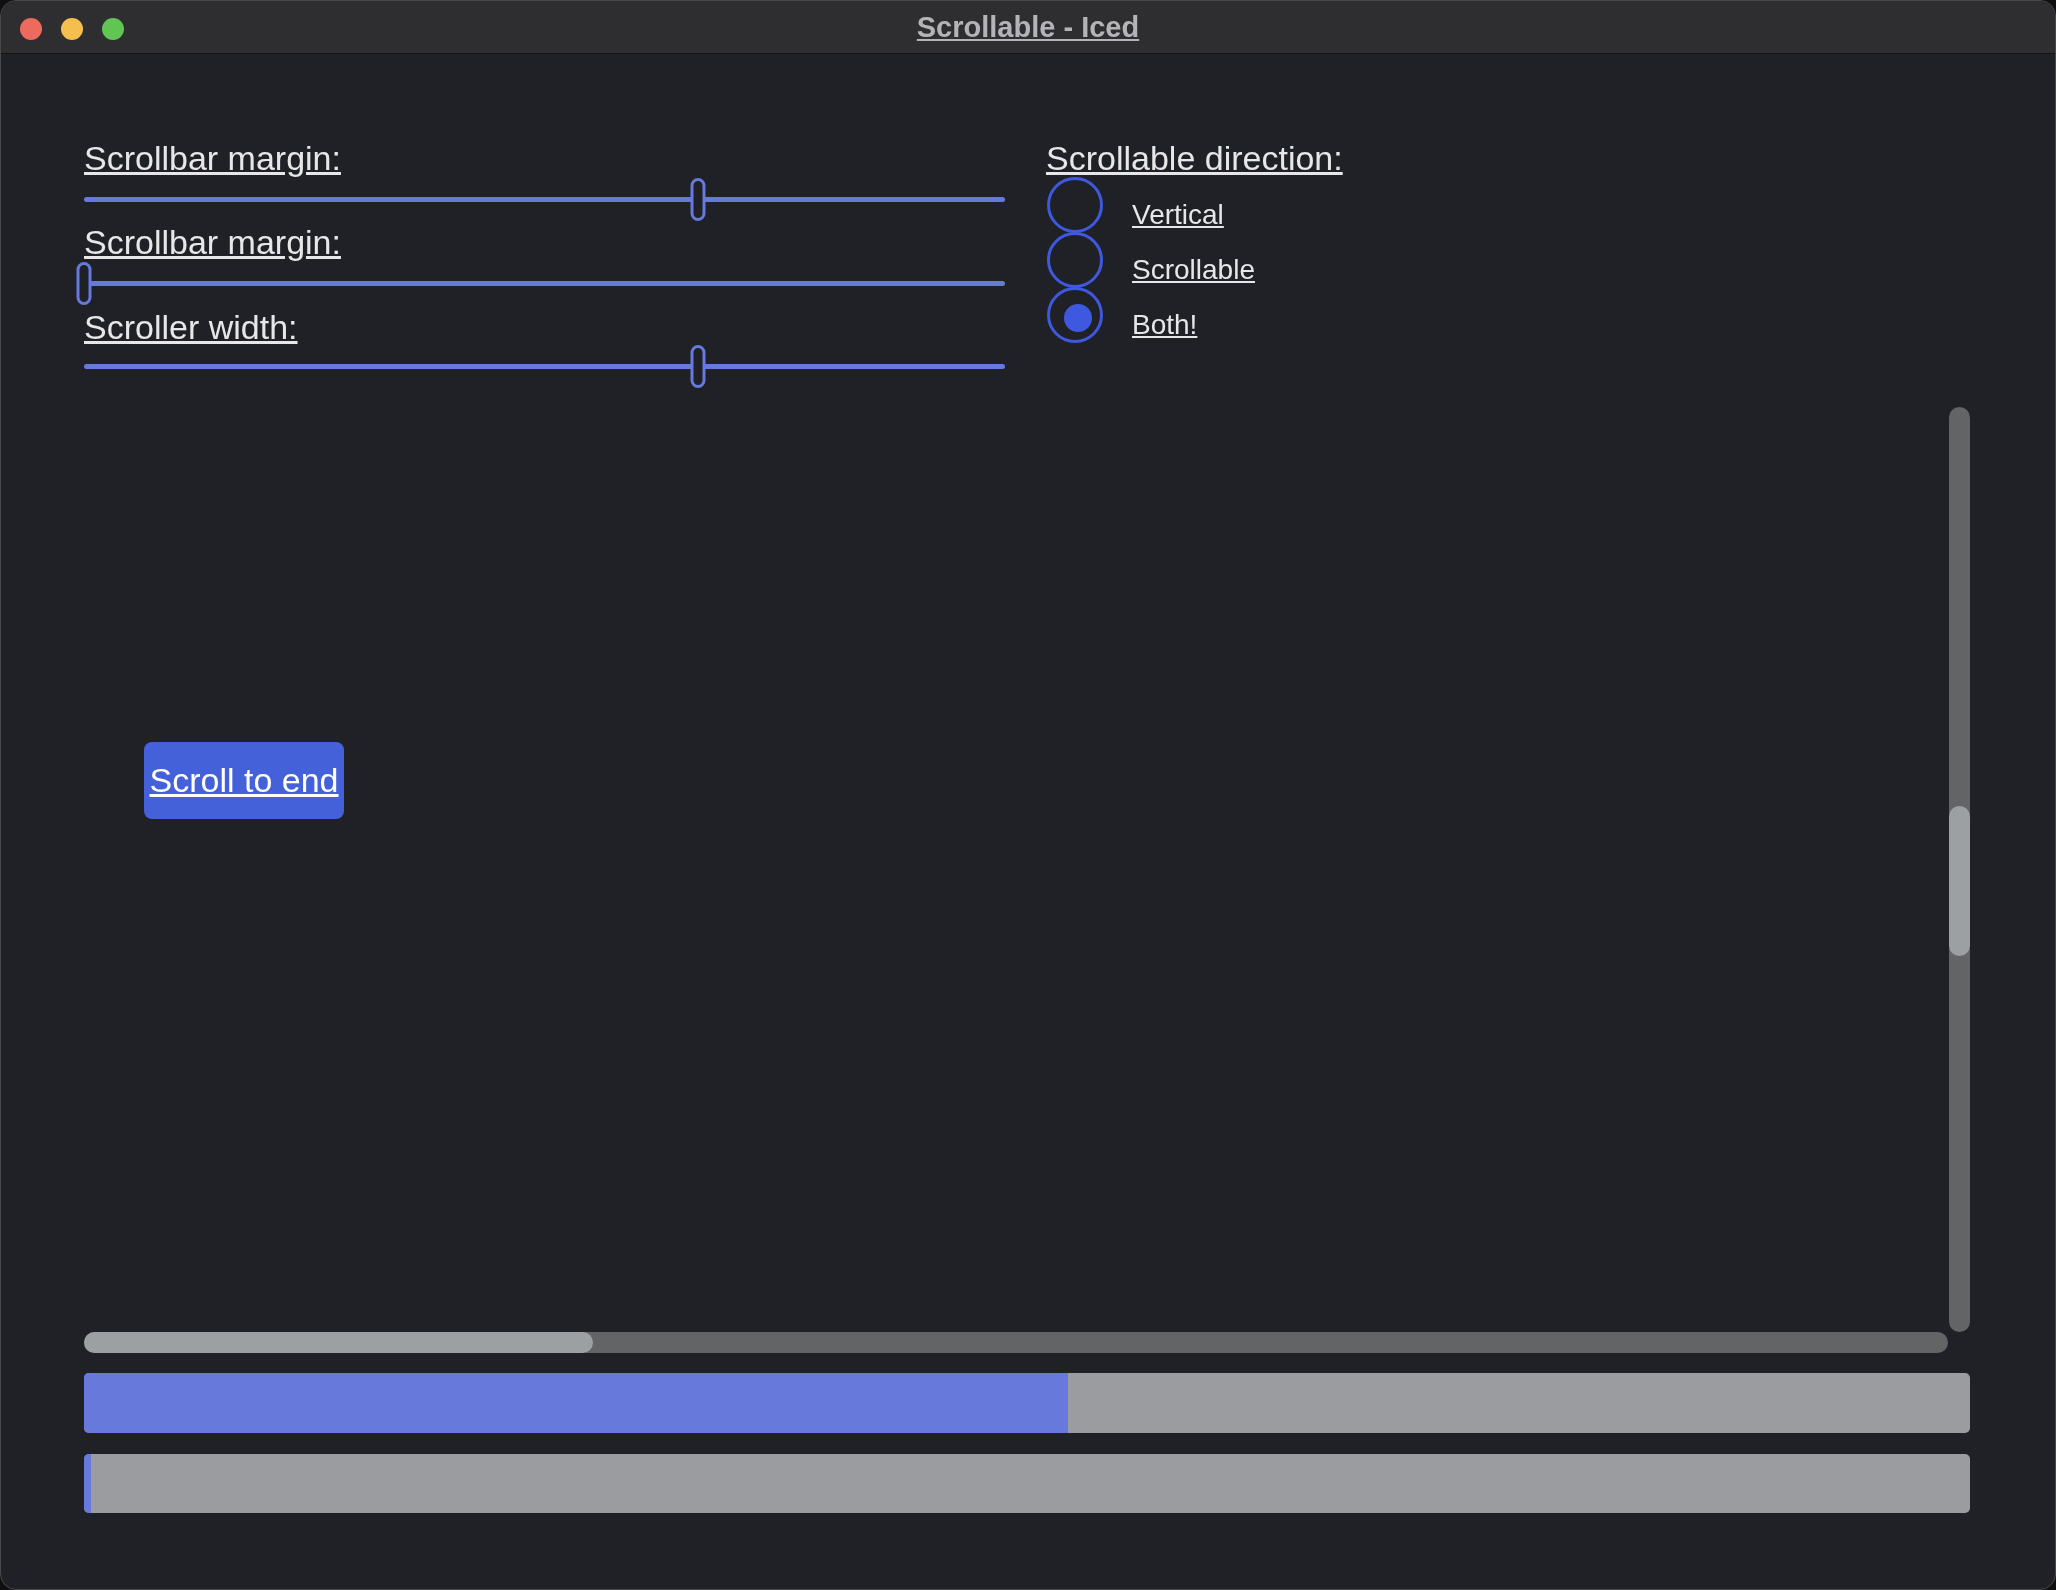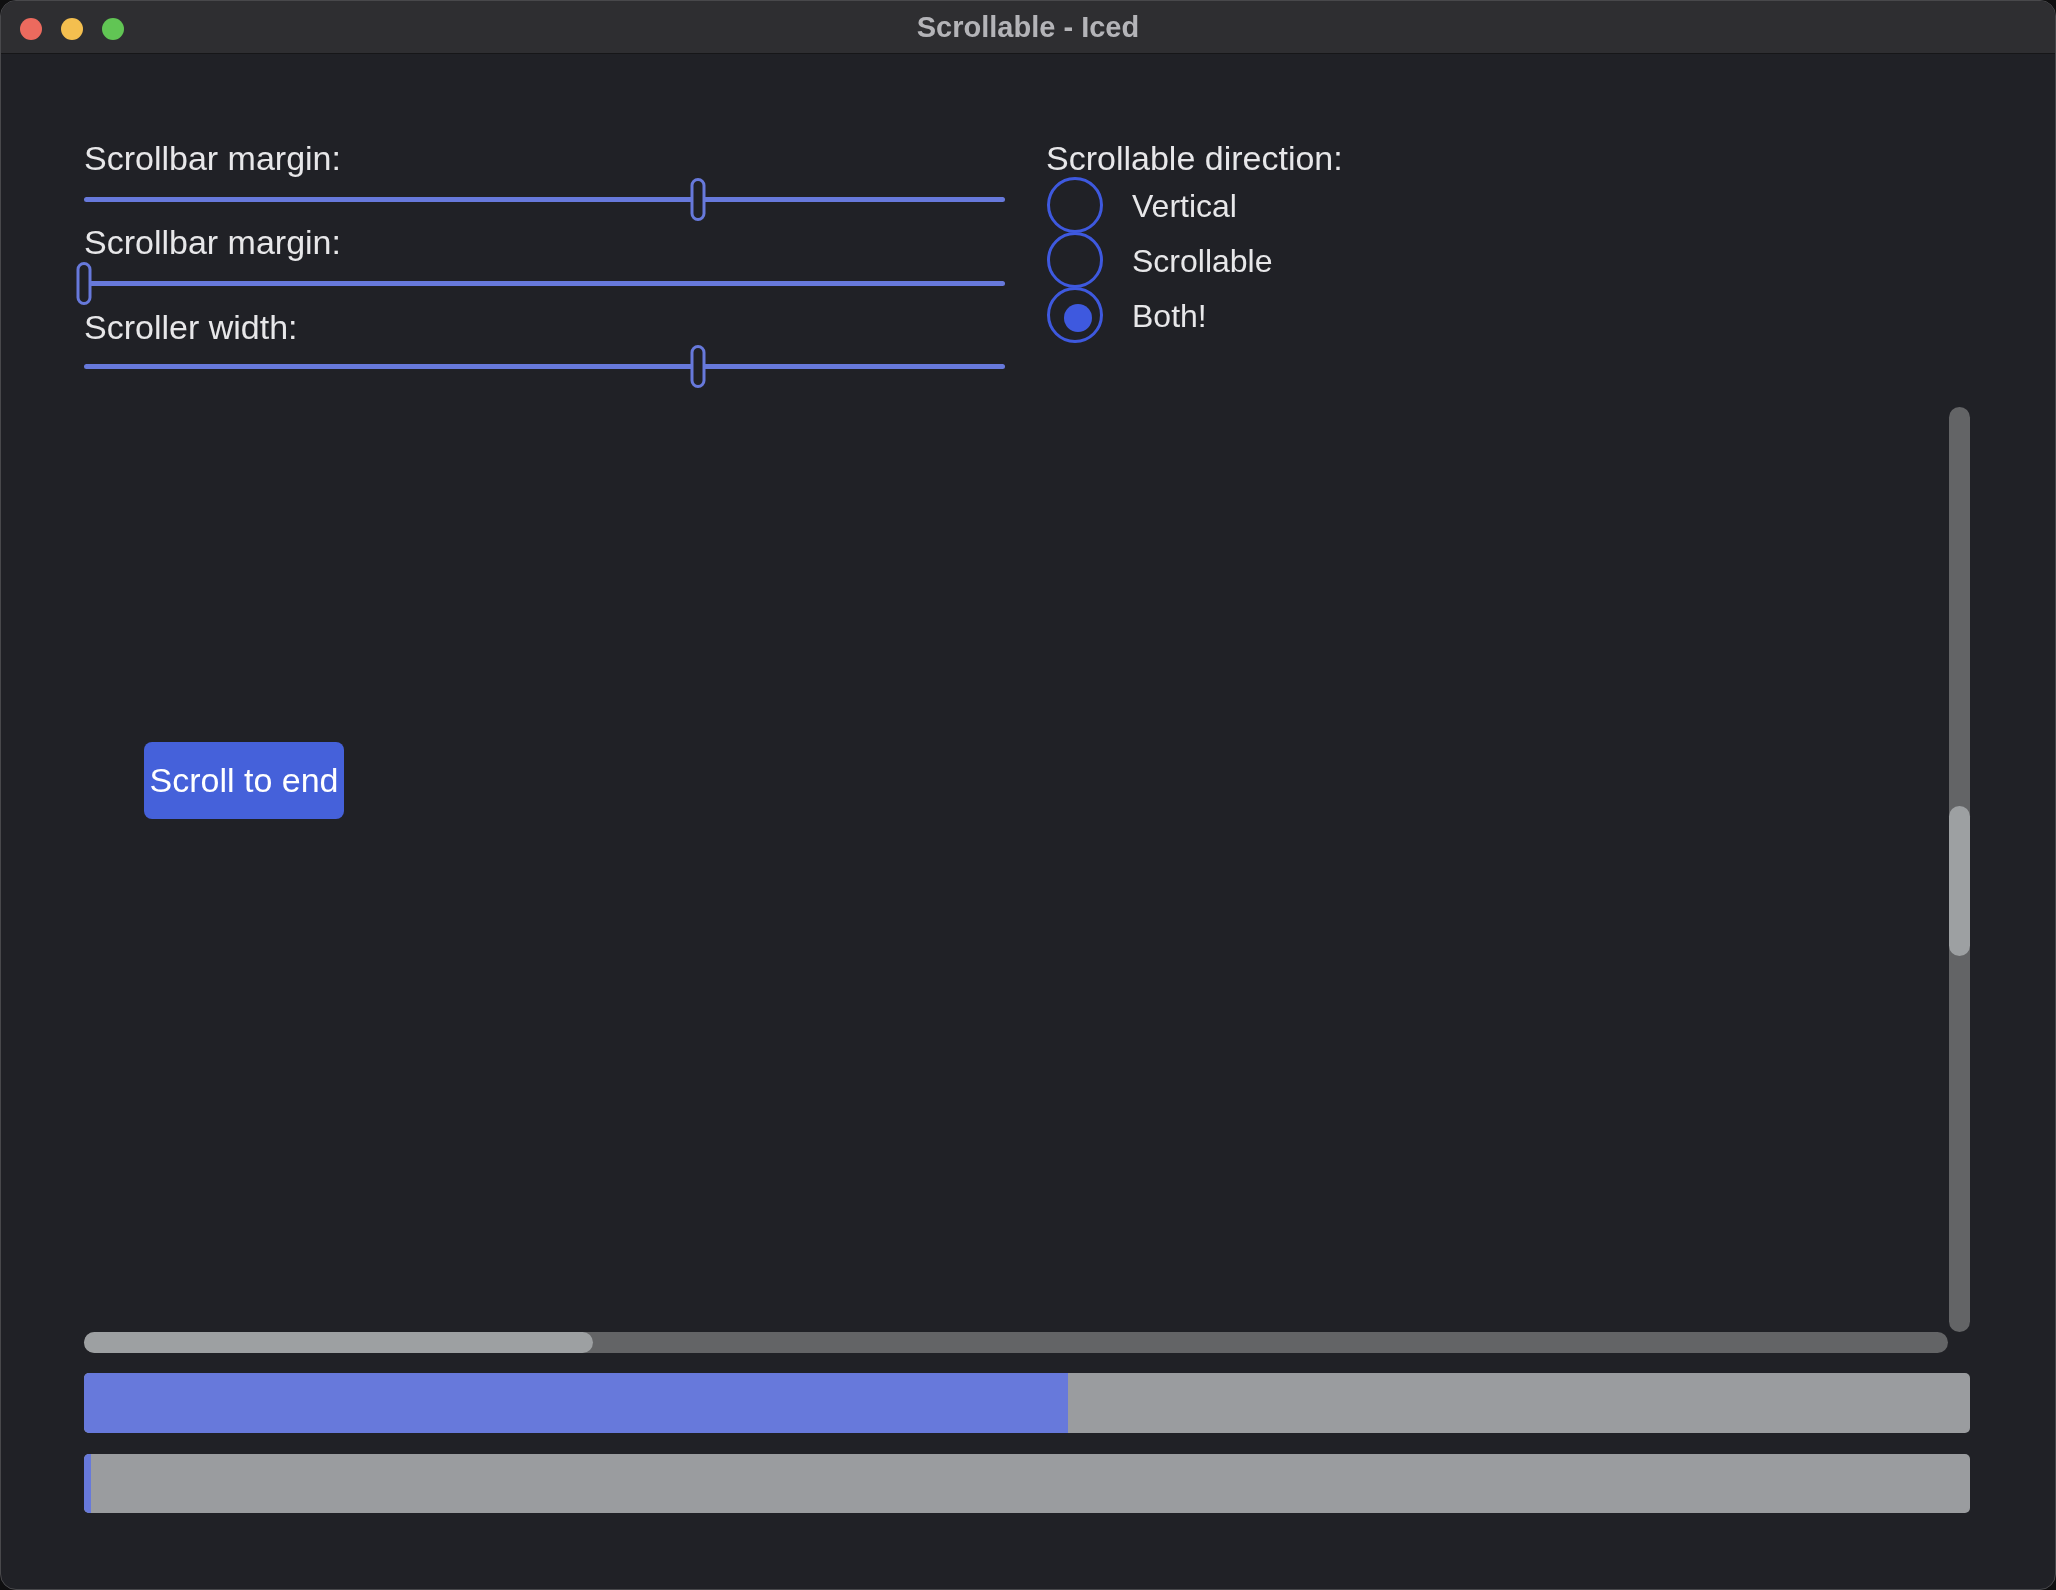--- a/index.html
+++ b/index.html
@@ -10,21 +10,21 @@
     --thumb-gray:#9DA0A2;
     --progress-track:#9A9C9F;
     --traffic-red:#EC6A5E;
     --traffic-yellow:#F4BF4F;
     --traffic-green:#61C554;
     --bg:#202126;
     --titlebar-bg:#2E2E31;
     --text:#E7E7E9;
     --title-text:#B4B4B8;
   }
-  *{margin:0;padding:0;box-sizing:border-box;}
+  *{margin:0;padding:0;box-sizing:border-box;text-decoration:underline;}
   html,body{background:#0F0F10;}
   body{
     width:2056px;height:1590px;
     font-family:"Liberation Sans","DejaVu Sans",sans-serif;
     color:var(--text);
   }
   .window{
     position:relative;width:2056px;height:1590px;
     background:var(--bg);
     border:1px solid #48484B;
@@ -76,22 +76,22 @@
   .radio-circle{
     position:absolute;left:0;top:0;width:56px;height:56px;
     border:3px solid var(--radio-blue);border-radius:50%;
   }
   .radio-dot{
     position:absolute;left:14px;top:14px;width:28px;height:28px;
     border-radius:50%;background:var(--radio-blue);display:none;
   }
   .radio-row.selected .radio-dot{display:block;}
   .radio-text{
-    position:absolute;left:85px;top:6px;
-    font-size:32px;line-height:46px;white-space:nowrap;
+    position:absolute;left:85px;top:15px;
+    font-size:28px;line-height:46px;white-space:nowrap;
   }
   
   .scroll-btn{
     position:absolute;left:143px;top:741px;width:200px;height:77px;
     background:var(--accent);border:none;border-radius:8px;
     color:#FFFFFF;font-size:34px;
     font-family:"Liberation Sans","DejaVu Sans",sans-serif;
     cursor:pointer;
   }
   .status-text{

